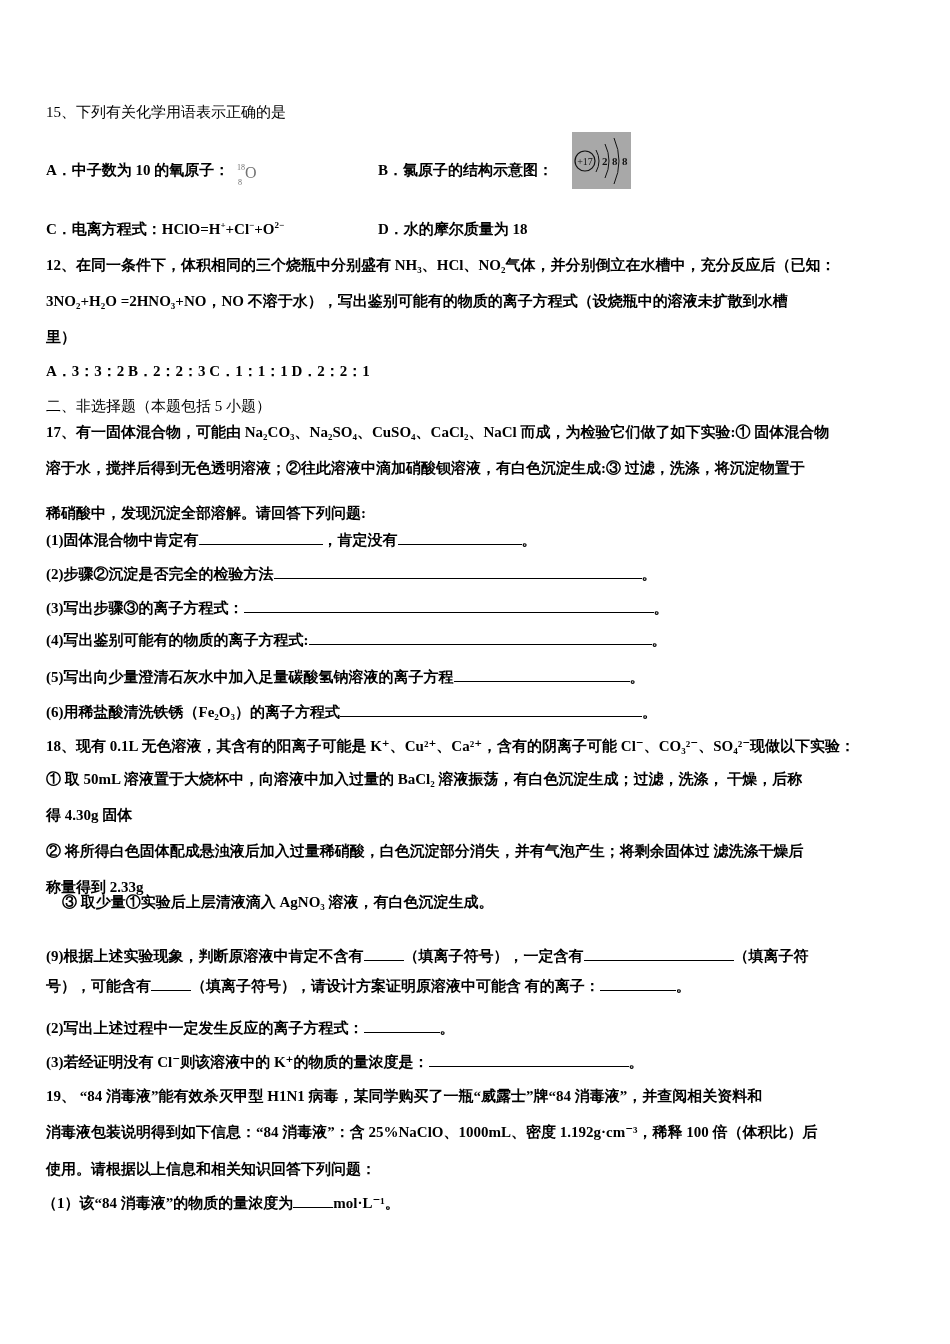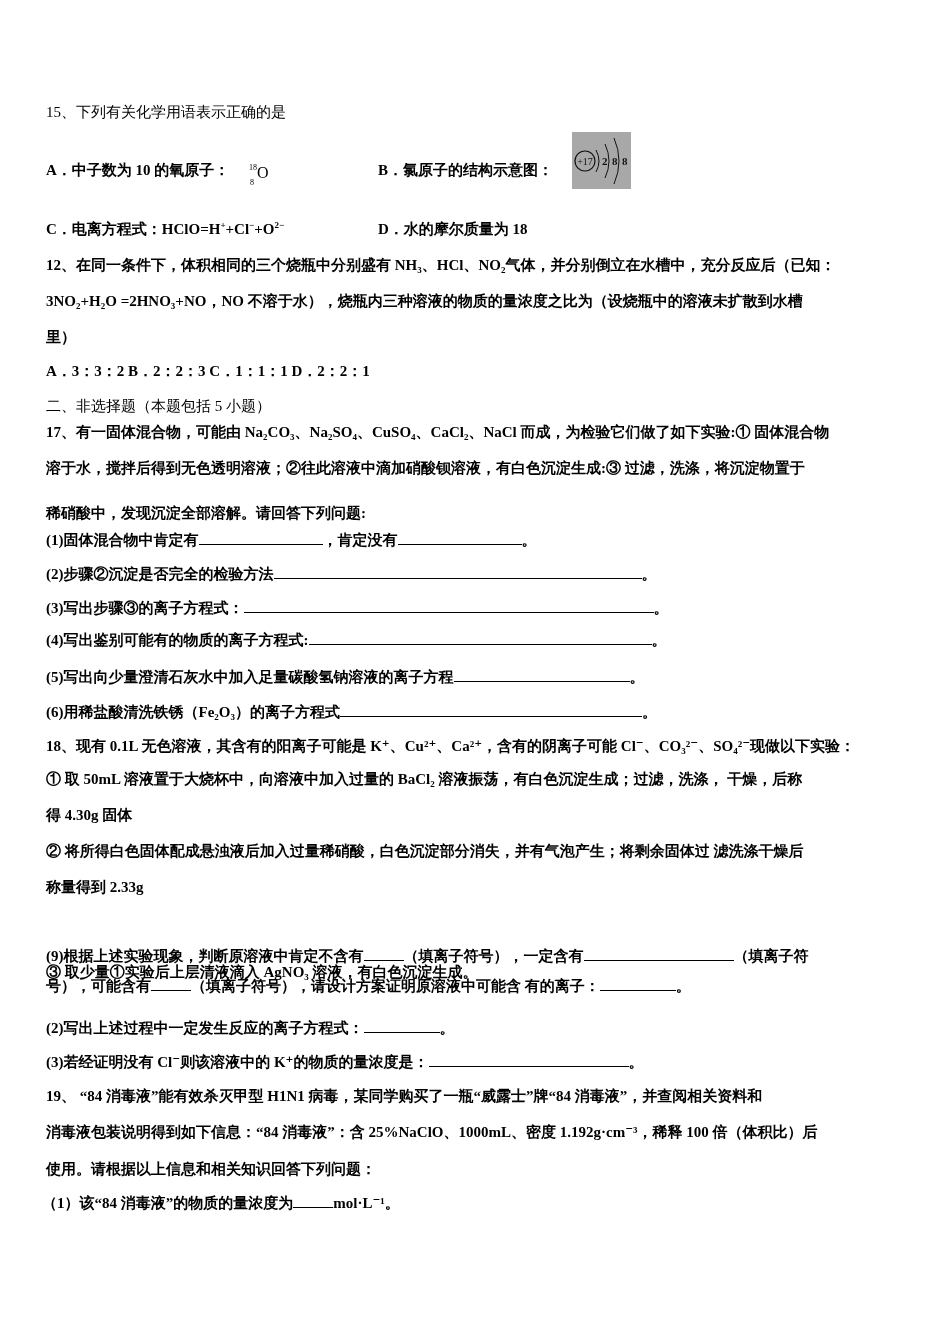--- a/index.html
+++ b/index.html
@@ -2,21 +2,21 @@
 <html><head>
 <meta charset="utf-8">
 <style>
   html, body { margin:0; padding:0; background:#ffffff; }
   body { width:950px; height:1344px; position:relative; overflow:hidden;
          font-family:"Liberation Serif","DejaVu Serif",serif; color:#000; }
   .line { position:absolute; left:46px; font-size:15px; line-height:20px; white-space:nowrap; font-weight:bold; }
   .normal { font-weight:normal;text-align:right; }
   sup, sub { font-size:9px; line-height:0; }
   .blank { display:inline-block; border-bottom:1px solid #000; height:14px; vertical-align:baseline; }
-  .iso { display:inline-block; position:relative; width:30px; height:20px; vertical-align:middle; color:#000000; font-weight:normal;margin-left:12px; }
+  .iso { display:inline-block; position:relative; width:30px; height:20px; vertical-align:middle; color:#737373; font-weight:normal; }
   .iso .a { position:absolute; left:4px; top:-4px; font-size:8px; }
   .iso .z { position:absolute; left:5px; top:11px; font-size:8px; }
   .iso .s { position:absolute; left:12px; top:1px; font-size:16px; }
   .atom { position:absolute; left:572px; top:132px; width:59px; height:57px; background:#a8a8a8; }
 </style>
 </head>
 <body>
 
 <div class="line normal" style="top:102px;">15、下列有关化学用语表示正确的是</div>
 
@@ -41,21 +41,21 @@
     <text x="50" y="33" font-size="11" font-weight="bold" font-family="Liberation Serif, serif" fill="#111">8</text>
   </svg>
 </div>
 
 <div class="line" style="top:219px;">
   <span>C．电离方程式：HClO=H</span><sup>+</sup><span>+Cl</span><sup>−</sup><span>+O</span><sup>2−</sup>
 </div>
 <div class="line" style="top:219px; left:378px;">D．水的摩尔质量为 18</div>
 
 <div class="line" style="top:255px;">12、在同一条件下，体积相同的三个烧瓶中分别盛有 NH₃、HCl、NO₂气体，并分别倒立在水槽中，充分反应后（已知：</div>
-<div class="line" style="top:291px;">3NO₂+H₂O =2HNO₃+NO，NO 不溶于水），烧瓶内三种溶液的物质的量浓度之比为（设烧瓶中的溶液未扩散到水槽</div>
+<div class="line" style="top:291px;">3NO₂+H₂O =2HNO₃+NO，NO 不溶于水），写出鉴别可能有的物质的离子方程式（设烧瓶中的溶液未扩散到水槽</div>
 <div class="line" style="top:327px;">里）</div>
 <div class="line" style="top:361px;">A．3：3：2   B．2：2：3   C．1：1：1   D．2：2：1</div>
 
 <div class="line normal" style="top:396px;">二、非选择题（本题包括 5 小题）</div>
 
 <div class="line" style="top:422px;">17、有一固体混合物，可能由 Na₂CO₃、Na₂SO₄、CuSO₄、CaCl₂、NaCl 而成，为检验它们做了如下实验:① 固体混合物</div>
 <div class="line" style="top:458px;">溶于水，搅拌后得到无色透明溶液；②往此溶液中滴加硝酸钡溶液，有白色沉淀生成:③ 过滤，洗涤，将沉淀物置于</div>
 <div class="line" style="top:495px;margin-top:8px;">稀硝酸中，发现沉淀全部溶解。请回答下列问题:</div>
 <div class="line" style="top:530px;">
   <span>(1)固体混合物中肯定有</span><span class="blank" style="width:124px;"></span><span>，肯定没有</span><span class="blank" style="width:124px;"></span><span>。</span>
@@ -74,21 +74,21 @@
 </div>
 <div class="line" style="top:702px;">
   <span>(6)用稀盐酸清洗铁锈（Fe₂O₃）的离子方程式</span><span class="blank" style="width:302px;"></span><span>。</span>
 </div>
 
 <div class="line" style="top:736px;">18、现有 0.1L 无色溶液，其含有的阳离子可能是 K⁺、Cu²⁺、Ca²⁺，含有的阴离子可能 Cl⁻、CO₃²⁻、SO₄²⁻现做以下实验：</div>
 <div class="line" style="top:769px;">① 取 50mL 溶液置于大烧杯中，向溶液中加入过量的 BaCl₂ 溶液振荡，有白色沉淀生成；过滤，洗涤， 干燥，后称</div>
 <div class="line" style="top:805px;">得 4.30g 固体</div>
 <div class="line" style="top:841px;">② 将所得白色固体配成悬浊液后加入过量稀硝酸，白色沉淀部分消失，并有气泡产生；将剩余固体过 滤洗涤干燥后</div>
 <div class="line" style="top:877px;">称量得到 2.33g</div>
-<div class="line" style="top:962px;">③ 取少量①实验后上层清液滴入 AgNO₃ 溶液，有白色沉淀生成。</div>
+<div class="line" style="top:892px;margin-left:16px;">③ 取少量①实验后上层清液滴入 AgNO₃ 溶液，有白色沉淀生成。</div>
 <div class="line" style="top:946px;">
   <span>(9)根据上述实验现象，判断原溶液中肯定不含有</span><span class="blank" style="width:40px;"></span><span>（填离子符号），一定含有</span><span class="blank" style="width:150px;"></span><span>（填离子符</span>
 </div>
 <div class="line" style="top:976px;">
   <span>号），可能含有</span><span class="blank" style="width:40px;"></span><span>（填离子符号），请设计方案证明原溶液中可能含 有的离子：</span><span class="blank" style="width:76px;"></span><span>。</span>
 </div>
 <div class="line" style="top:1018px;">
   <span>(2)写出上述过程中一定发生反应的离子方程式：</span><span class="blank" style="width:76px;"></span><span>。</span>
 </div>
 <div class="line" style="top:1052px;">

